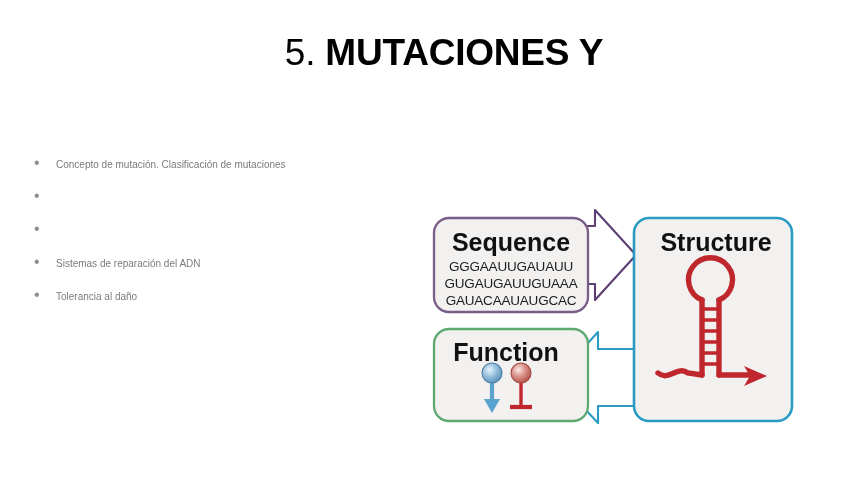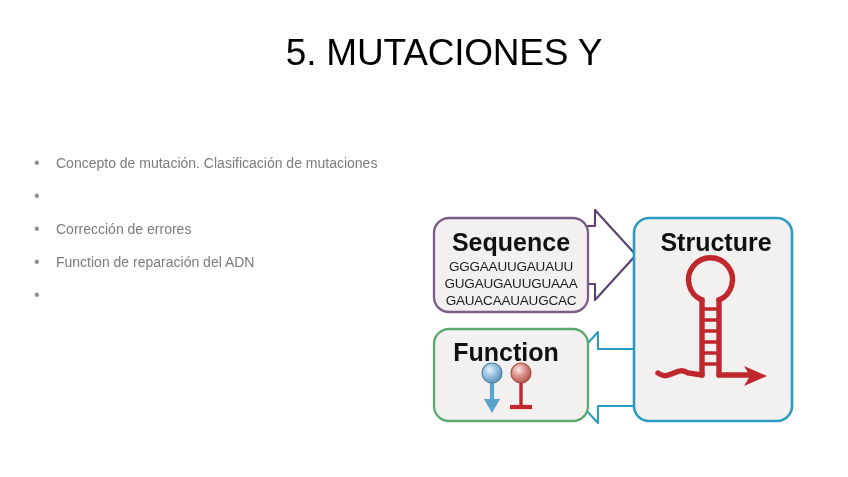--- a/index.html
+++ b/index.html
@@ -23,21 +23,21 @@
     top: 30px;
     width: 648px;
     text-align: center;
     color: #000000;
     font-size: 37px;
     line-height: 46px;
     letter-spacing: -0.2px;
   }
   .title-line { display: block; white-space: nowrap; }
   .title-num { font-weight: 400; }
-  .title-strong { font-weight: 400; text-align: right; }
+  .title-strong { font-weight: 700; text-align: right; }
 
   
   #bullet-list {
     position: absolute;
     left: 34px;
     top: 146px;
     width: 400px;
   }
   .bullet-row {
     display: flex;
@@ -46,21 +46,21 @@
   }
   .bullet-dot {
     width: 22px;
     flex: 0 0 22px;
     color: #8f8f8f;
     font-size: 16px;
     line-height: 33px;
   }
   .bullet-text {
     color: #7b7b7b;
-    font-size: 14px;
+    font-size: 10px;
     line-height: 33px;
     white-space: nowrap;
   }
 
   
   #diagram {
     position: absolute;
     left: 420px;
     top: 203px;
     width: 392px;
@@ -100,30 +100,30 @@
     <span class="bullet-dot">•</span>
     <span class="bullet-text">Concepto de mutación. Clasificación de mutaciones</span>
   </div>
 
   <div class="bullet-row">
     <span class="bullet-dot">•</span>
   </div>
 
   <div class="bullet-row">
     <span class="bullet-dot">•</span>
-    <span class="bullet-text">Corrección de errores</span>
-  </div>
-
-  <div class="bullet-row">
-    <span class="bullet-dot">•</span>
-    <span class="bullet-text">Function de reparación del ADN</span>
-  </div>
-
-  <div class="bullet-row">
-    <span class="bullet-dot">•</span>
+  </div>
+
+  <div class="bullet-row">
+    <span class="bullet-dot">•</span>
+    <span class="bullet-text">Sistemas de reparación del ADN</span>
+  </div>
+
+  <div class="bullet-row">
+    <span class="bullet-dot">•</span>
+    <span class="bullet-text">Tolerancia al daño</span>
   </div>
 
 </div>
 
 <div id="diagram">
   <svg width="392" height="240" viewBox="0 0 392 240" xmlns="http://www.w3.org/2000/svg">
 
     <defs>
       <radialGradient id="gradBlue" cx="38%" cy="34%" r="68%">
         <stop offset="0%" stop-color="#e8f3fb"></stop>

